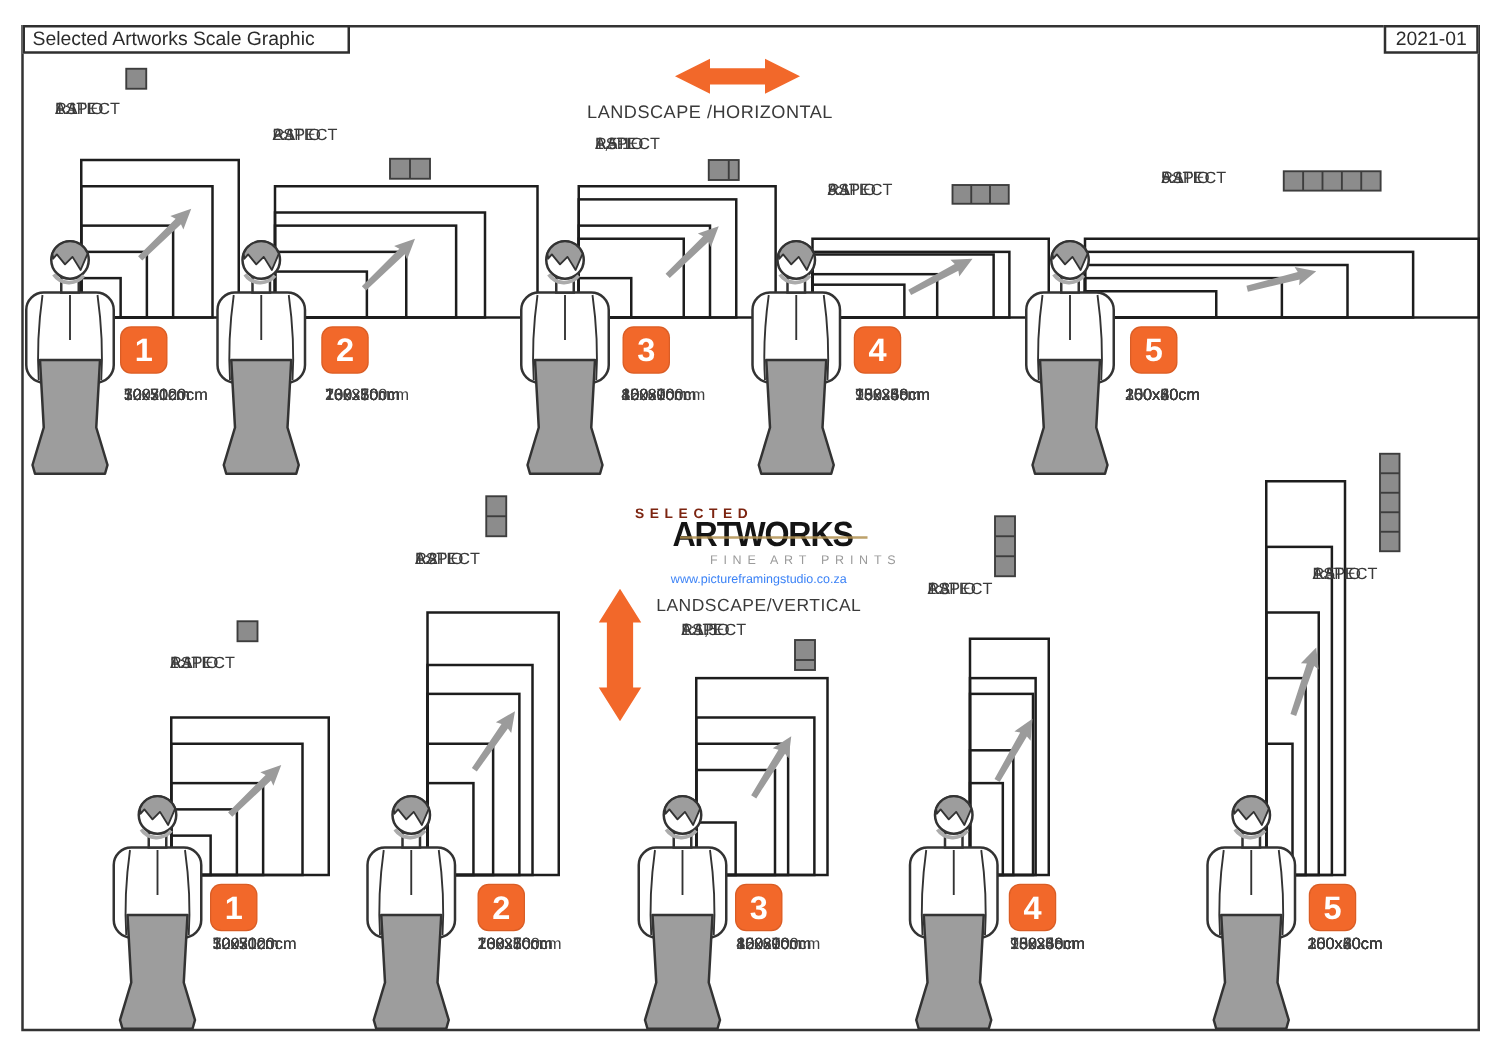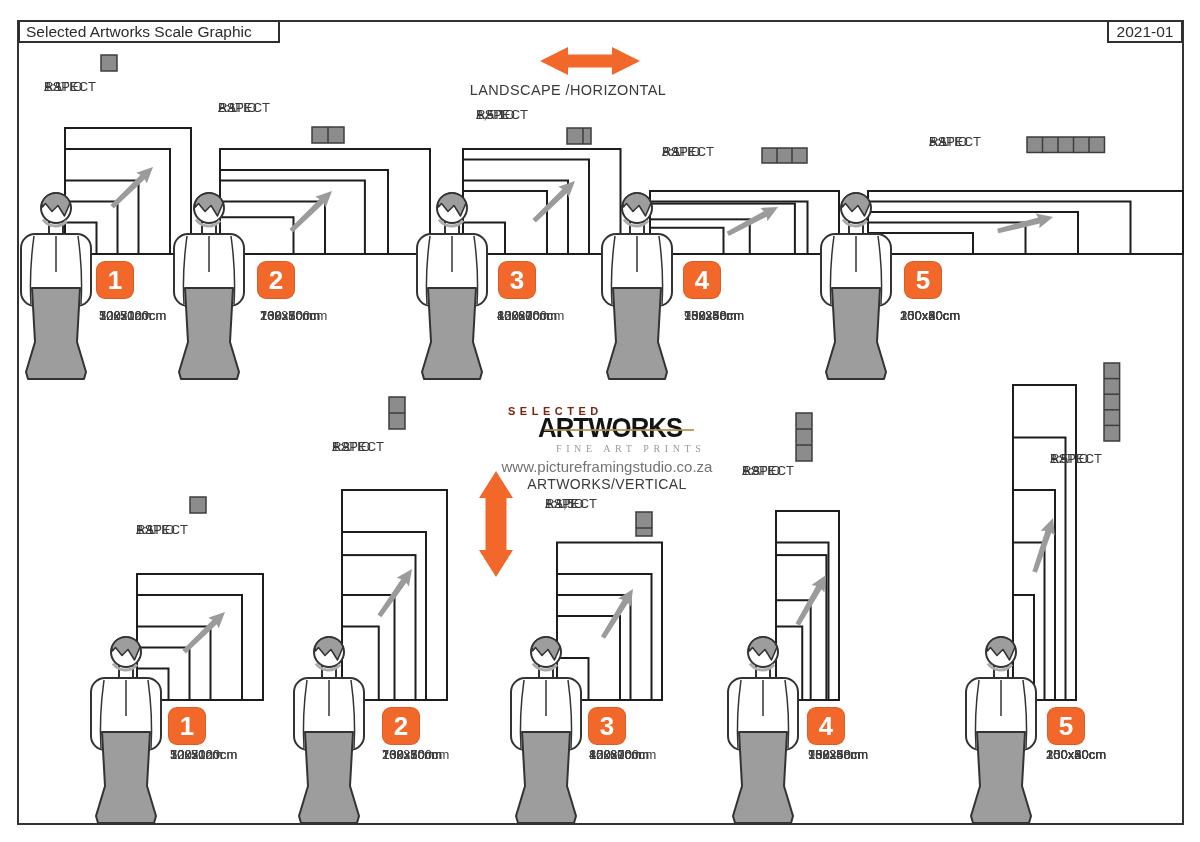--- a/index.html
+++ b/index.html
@@ -15,24 +15,24 @@
   .title-right{left:1107px;top:20px;width:76px;height:23px;justify-content:center;font-size:15.5px;}
   .seclabel{position:absolute;transform:translateX(-50%);font-size:14.5px;color:#3a3a3a;
             letter-spacing:.4px;white-space:nowrap;}
   #landscape-label{left:568px;top:82px;}
   #portrait-label{left:607px;top:476px;font-size:14px;}
   #logo-selected{position:absolute;left:508px;top:405px;font-size:11px;font-weight:bold;
                  letter-spacing:4.5px;color:#7C2410;white-space:nowrap;}
   #logo-art{position:absolute;left:538px;top:412px;font-size:28px;font-weight:800;color:#141414;
             letter-spacing:-1px;transform:scaleX(.92);transform-origin:left top;white-space:nowrap;}
   #logo-line{position:absolute;left:544px;top:429px;width:150px;height:2px;background:#b29150;opacity:.85;}
-  #logo-tag{position:absolute;left:556px;top:443px;font-size:10px;letter-spacing:4.6px;
-            color:#9b9b9b;white-space:nowrap;font-family:Liberation Serif, serif;}
-  #website{position:absolute;left:607px;top:458px;transform:translateX(-50%);font-size:15px;
-           color:#737373;white-space:nowrap;}
+  #logo-tag{position:absolute;left:568px;top:443px;font-size:10px;letter-spacing:4.6px;
+            color:#9b9b9b;white-space:nowrap;}
+  #website{position:absolute;left:607px;top:458px;transform:translateX(-50%);font-size:10px;
+           color:#3b82f6;white-space:nowrap;}
   .asplab{position:absolute;width:130px;text-align:center;font-size:13px;line-height:13px;
           color:#3a3a3a;}
   .badge{position:absolute;width:38px;height:38px;border-radius:9px;color:#fff;
          display:flex;align-items:center;justify-content:center;font-size:26px;font-weight:bold;
          box-shadow:inset 0 0 0 1px rgba(0,0,0,.1);}
   .sizes{position:absolute;font-size:13px;color:#3f3f3f;white-space:nowrap;}
 </style>
 </head>
 <body>
 
@@ -166,21 +166,21 @@
   </svg>
 
   <div class="hbox title-left">
     <span>Selected Artworks Scale Graphic</span>
   </div>
   <div class="hbox title-right">
     <span>2021-01</span>
   </div>
 
   <div class="seclabel" id="landscape-label">LANDSCAPE /HORIZONTAL</div>
-  <div class="seclabel" id="portrait-label">ARTWORKS/VERTICAL</div>
+  <div class="seclabel" id="portrait-label">LANDSCAPE/VERTICAL</div>
 
   <div id="logo-selected">SELECTED</div>
   <div id="logo-art">ARTWORKS</div>
   <div id="logo-line"></div>
   <div id="logo-tag">FINE ART PRINTS</div>
   <div id="website">www.pictureframingstudio.co.za</div>
 
   <div id="labels-layer">
       <div class="asplab" style="left: 44px; top: 80px; position: absolute;">
         <div style="position: absolute;">1:1</div>

